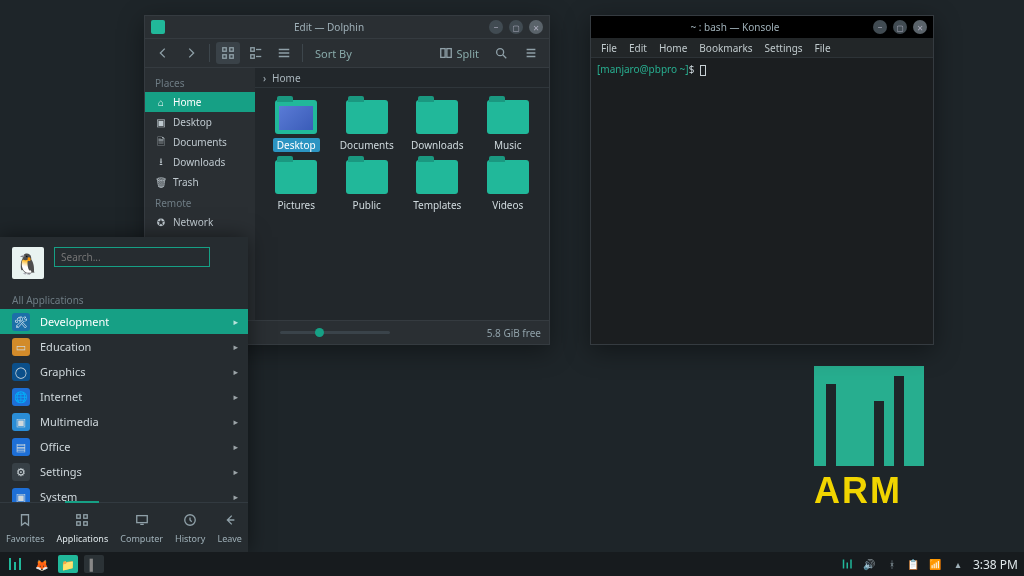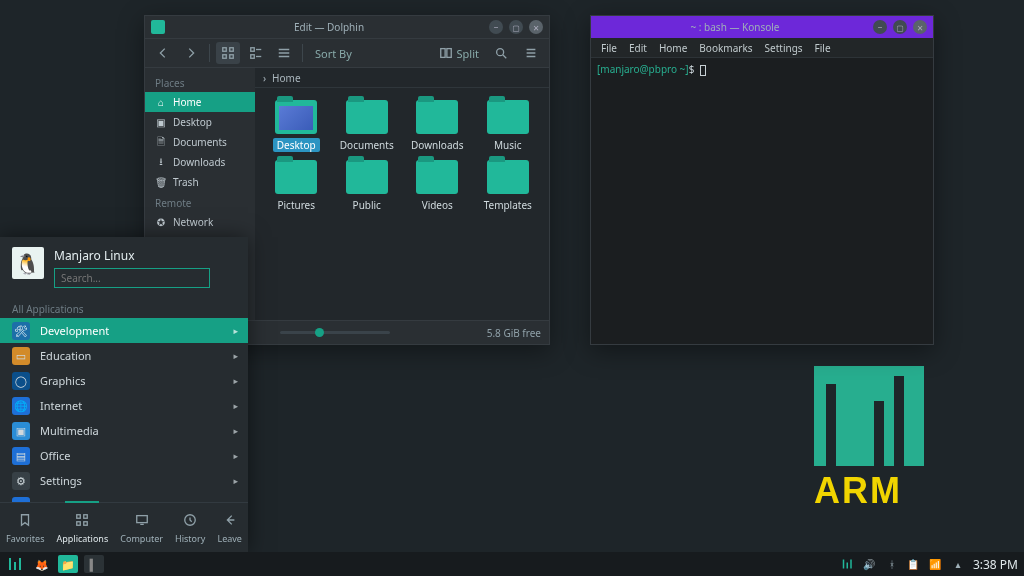--- a/index.html
+++ b/index.html
@@ -44,21 +44,21 @@
   .file-label { font-size:10px; color:#d0dade; }
   .file-item.selected .file-label { background:#2b94c2; color:#fff; padding:0 4px; border-radius:2px; }
 
   .statusbar { height:24px; display:flex; align-items:center; padding:0 8px; font-size:10px; color:#8fa0a8; border-top:1px solid #353b40; gap:8px; }
   .statusbar .zoom { flex:1; display:flex; align-items:center; justify-content:center; }
   .zoom-track { width:110px; height:3px; background:#3a434a; border-radius:2px; position:relative; }
   .zoom-thumb { position:absolute; top:-3px; left:35px; width:9px; height:9px; background:#16a085; border-radius:50%; }
 
   
   .konsole { left: 590px; top: 15px; width: 344px; height: 330px; background:#222628; }
-  .konsole .titlebar { background:#6d28d9; }
+  .konsole .titlebar { background:#000000; }
   .konsole-menubar { height:20px; display:flex; align-items:center; gap:12px; padding:0 10px; font-size:10px; color:#c0cacd; border-bottom:1px solid #2d3337; }
   .konsole-term { flex:1; background:#1b1e20; padding:4px 6px; font-family: "DejaVu Sans Mono", monospace; font-size:10px; color:#c7d0d4; }
   .konsole-term .user { color:#27ae8f; }
   .konsole-term .cursor { display:inline-block; width:6px; height:11px; border:1px solid #c7d0d4; vertical-align:middle; }
 
   
   .launcher { position:absolute; left:0; bottom:24px; width:248px; height:315px; background:#262c30; box-shadow:0 0 20px rgba(0,0,0,.5); display:flex; flex-direction:column; }
   .launcher-header { padding:10px 12px; display:flex; gap:10px; align-items:flex-start; }
   .launcher-avatar { width:32px; height:32px; background:#e9f3f1; border-radius:2px; display:flex; align-items:center; justify-content:center; font-size:20px; }
   .launcher-title { font-size:12px; color:#e3edef; margin-bottom:4px; }
@@ -227,25 +227,25 @@
         <div class="file-item">
             <div class="folder-icon"></div>
             <div class="file-label">Pictures</div>
           </div>
         <div class="file-item">
             <div class="folder-icon"></div>
             <div class="file-label">Public</div>
           </div>
         <div class="file-item">
             <div class="folder-icon"></div>
+            <div class="file-label">Templates</div>
+          </div>
+        <div class="file-item">
+            <div class="folder-icon"></div>
             <div class="file-label">Videos</div>
-          </div>
-        <div class="file-item">
-            <div class="folder-icon"></div>
-            <div class="file-label">Templates</div>
           </div>
       </div>
     </div>
   </div>
   <div class="statusbar">
     <span>olders</span>
     <div class="zoom">
         <div class="zoom-track">
           <div class="zoom-thumb"></div>
         </div>
@@ -273,21 +273,20 @@
   </div>
   <div class="konsole-term">
     <span class="user">[manjaro@pbpro ~]</span><span>$</span> <span class="cursor"></span>
   </div>
 </div>
 
 <div class="launcher">
   <div class="launcher-header">
     <div class="launcher-avatar">🐧</div>
     <div style="flex:1;">
-      <div class="launcher-title">Manjaro Linux</div>
       <input class="launcher-search" placeholder="Search..." style="">
     </div>
   </div>
   <div class="launcher-sub">All Applications</div>
   <div class="launcher-list">
     <div class="launcher-item selected">
         <span class="l-icon" style="background:#1c6fa8">🛠</span>
         <span>Development</span>
         <span class="chev">▸</span>
       </div>

